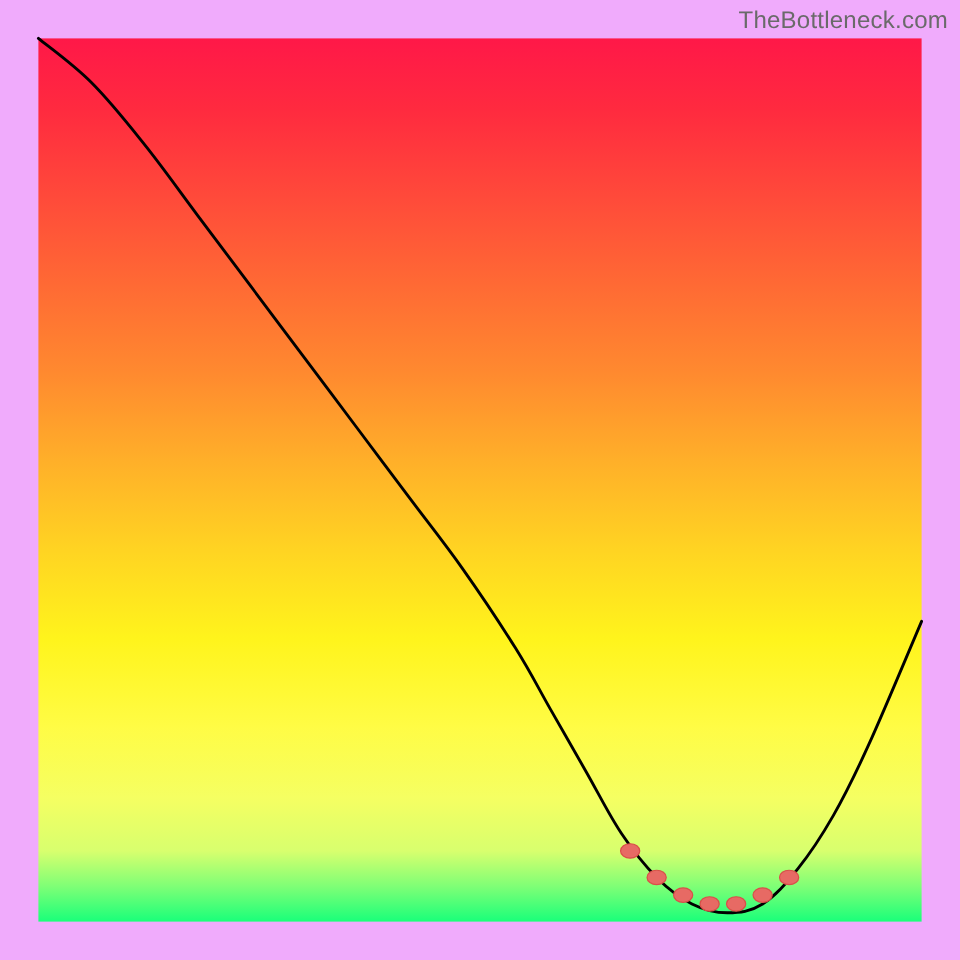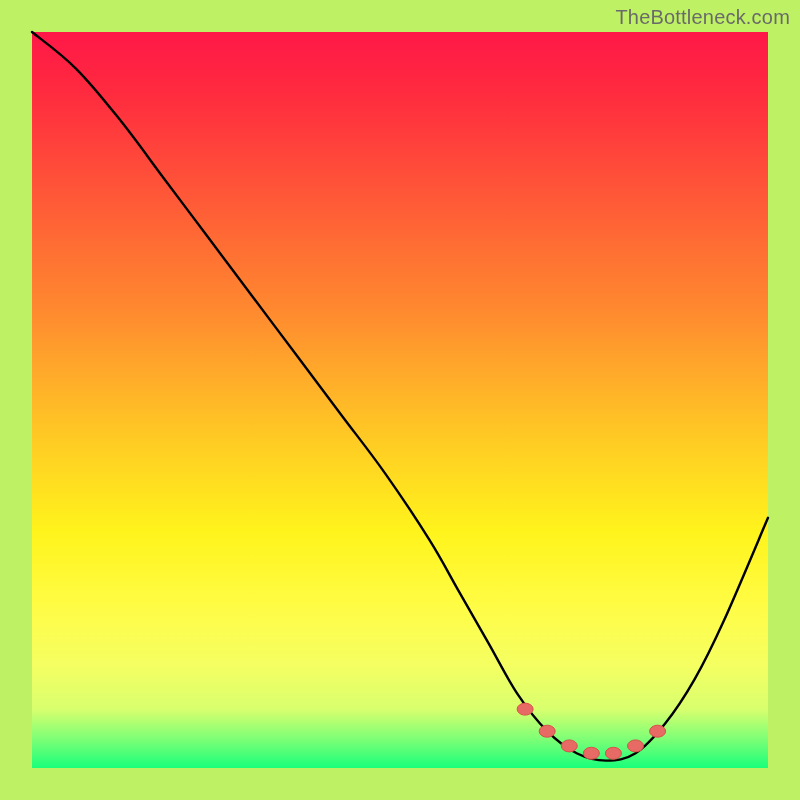--- a/index.html
+++ b/index.html
@@ -10,21 +10,21 @@
     background: #000;
     overflow: hidden;
     font-family: Arial, Helvetica, sans-serif;
   }
   .frame {
     position: absolute;
     left: 0;
     top: 0;
     width: 800px;
     height: 800px;
-    background: #bef264;
+    background: #f0abfc;
   }
   .plot-area {
     position: absolute;
     left: 32px;
     top: 32px;
     width: 736px;
     height: 736px;
     background: linear-gradient(to bottom,
       #ff1848 0%,
       #ff2a3f 8%,

